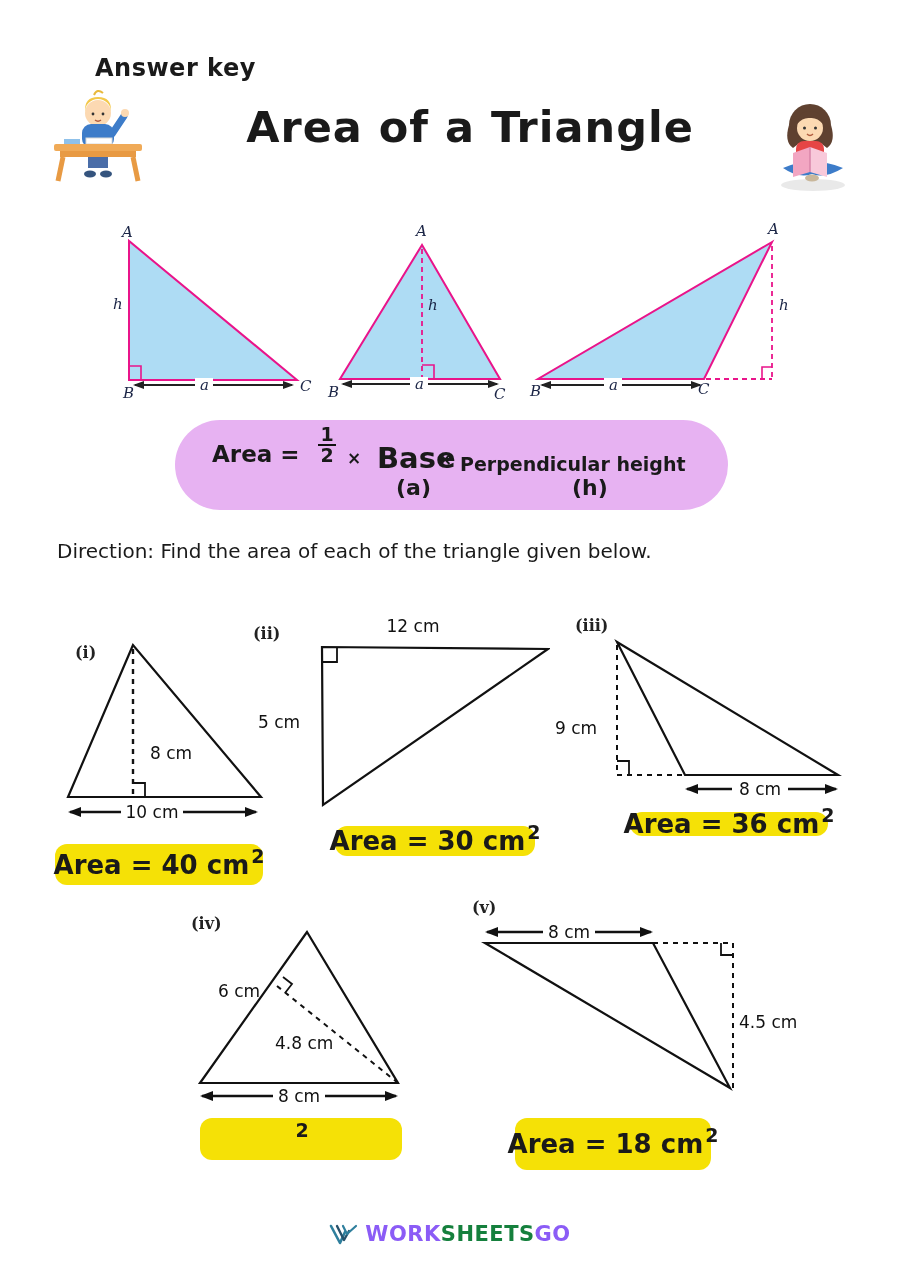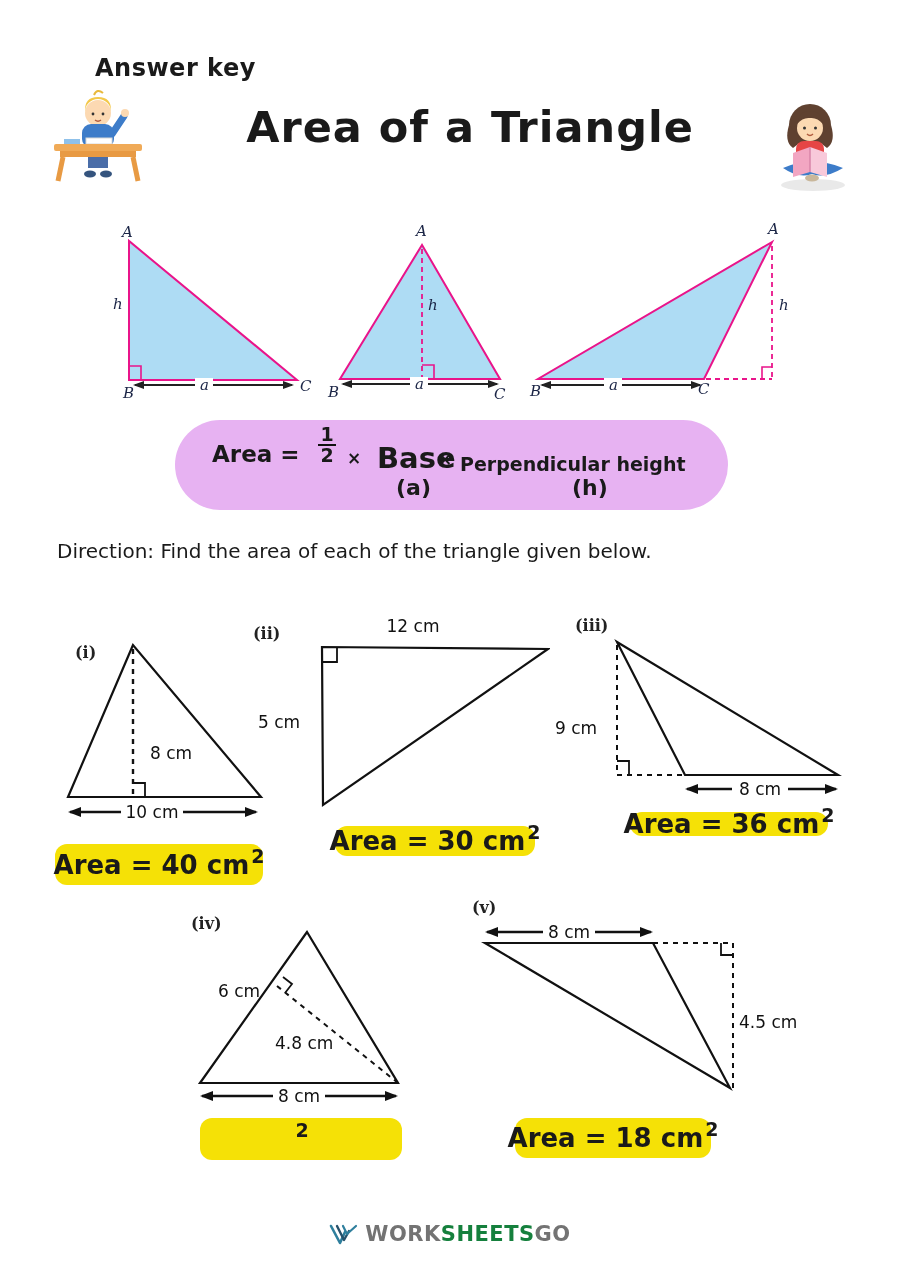--- a/index.html
+++ b/index.html
@@ -30,21 +30,21 @@
     align-items:center;justify-content:center;font-size:26px;font-weight:bold;white-space:nowrap;}
   .answer .sup{font-size:19px;transform:translateY(-9px);margin-left:2px;font-weight:bold;}
   
   text{font-family:"DejaVu Sans",sans-serif;}
   .vlab{font-family:"DejaVu Serif",serif;font-style:italic;font-size:15px;fill:#1b2546;}
   .pnum{font-family:"DejaVu Serif",serif;font-weight:bold;font-size:16px;fill:#222;}
   .dim{font-size:17px;fill:#111;}
   
   .footer{left:0;right:0;top:1222px;display:flex;justify-content:center;align-items:center;gap:6px;}
   .logo-text{font-size:21px;font-weight:800;letter-spacing:.5px;}
-  .logo-dark{color:#737373;}
+  .logo-dark{color:#8b5cf6;}
   .logo-teal{color:#15803d;}
 </style>
 </head>
 <body>
 
 <div class="abs answer-key">Answer key</div>
 <div class="abs main-title">Area of a Triangle</div>
 
 <svg class="abs" style="left:48px;top:86px;" width="100" height="97" viewBox="0 0 100 97">
   <path d="M46,9 q3,-7 9,-2" stroke="#e8b93c" stroke-width="2" fill="none"></path>
@@ -220,21 +220,21 @@
   <polygon points="20,35 33,30 33,40" fill="#111"></polygon>
   <polygon points="188,35 175,30 175,40" fill="#111"></polygon>
   <rect x="78" y="26" width="52" height="17" fill="#fff"></rect>
   <text class="dim" x="104" y="41" text-anchor="middle">8 cm</text>
   <polygon points="20,46 188,46 265,191" fill="none" stroke="#111" stroke-width="2.2"></polygon>
   <line x1="188" y1="46" x2="268" y2="46" stroke="#111" stroke-width="2" stroke-dasharray="5,5"></line>
   <line x1="268" y1="46" x2="268" y2="191" stroke="#111" stroke-width="2" stroke-dasharray="5,5"></line>
   <path d="M256,46 L256,58 L268,58" fill="none" stroke="#111" stroke-width="1.8"></path>
   <text class="dim" x="274" y="131">4.5 cm</text>
 </svg>
-<div class="answer" style="left:515px;top:1118px;width:196px;height:40px;">
+<div class="answer" style="left:515px;top:1118px;width:196px;height:52px;">
   <span>Area = 18 cm</span>
     <span class="sup">2</span>
 </div>
 
 <div class="abs footer">
   <svg width="30" height="24" viewBox="0 0 30 24">
     <path d="M2,4 L11,21 L16,10" fill="none" stroke="#2f7f9d" stroke-width="2.6" stroke-linecap="round" stroke-linejoin="round"></path>
     <path d="M8,4 L15,18 L20,9" fill="none" stroke="#27516b" stroke-width="2.4" stroke-linecap="round" stroke-linejoin="round"></path>
     <path d="M14,4 L18,12 L27,4" fill="none" stroke="#2f7f9d" stroke-width="2.2" stroke-linecap="round" stroke-linejoin="round"></path>
   </svg>

